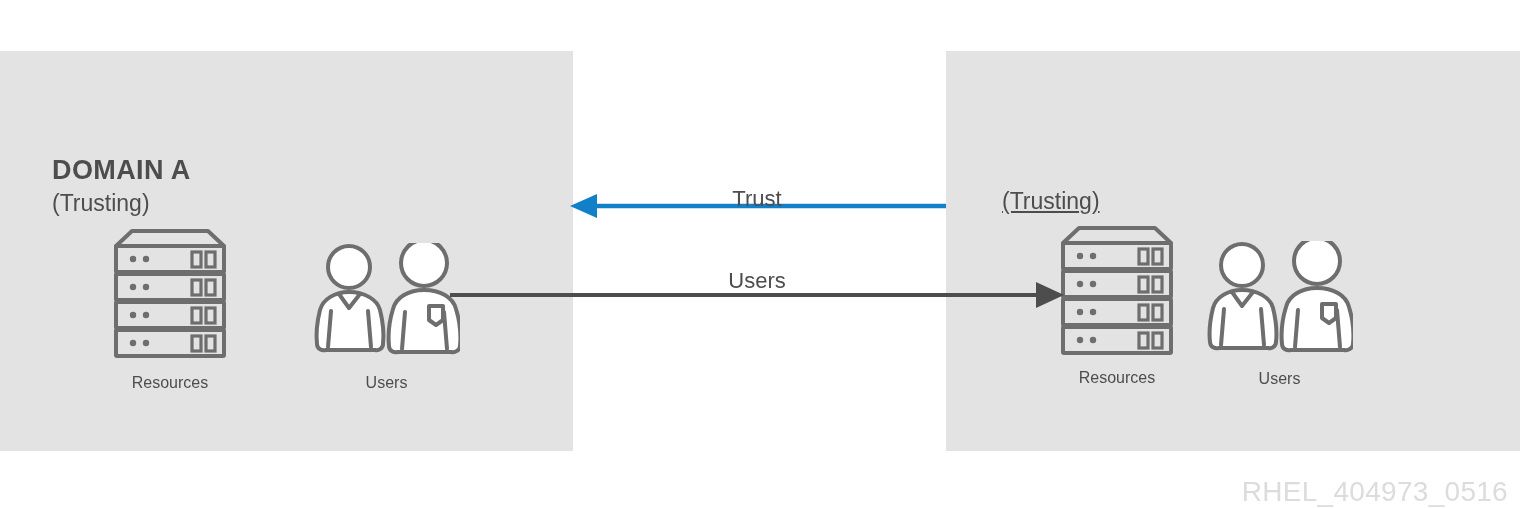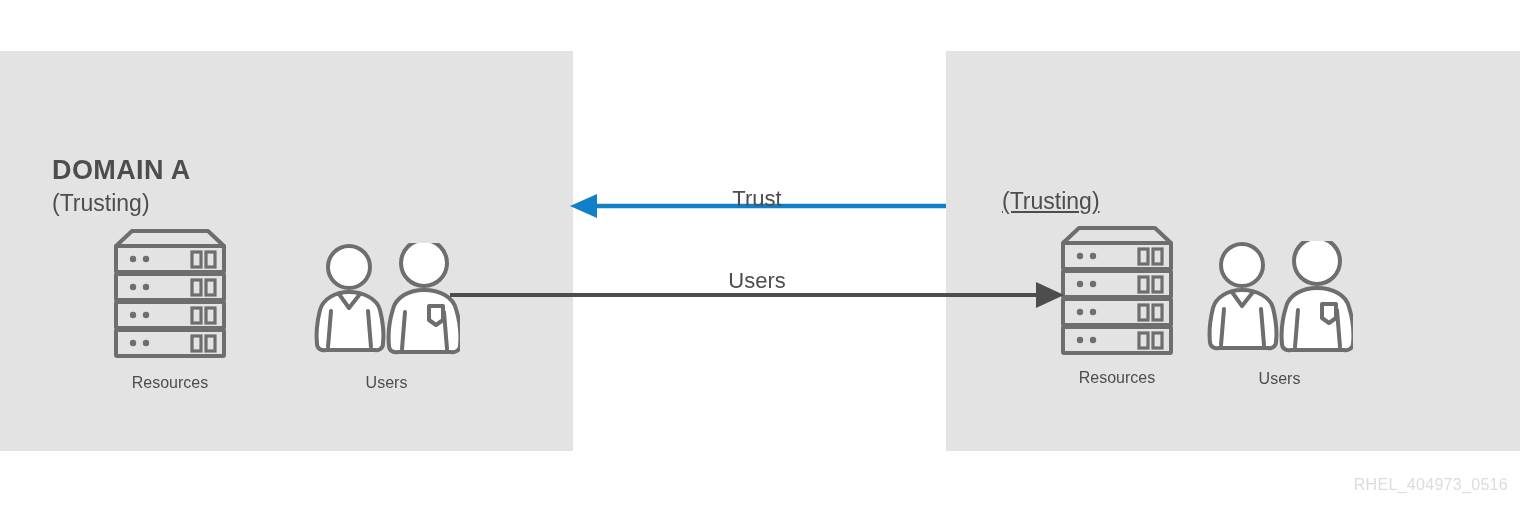--- a/index.html
+++ b/index.html
@@ -85,21 +85,21 @@
     transform: translateX(-50%);
   }
   #label-trust  { left: 757px; top: 186px; }
   #label-access { left: 757px; top: 268px; }
 
   
   #watermark {
     position: absolute;
     right: 12px;
     top: 476px;
-    font-size: 16px;
+    font-size: 28px;
     color: #dcdcdc;
     letter-spacing: 0.3px;
     white-space: nowrap;
   }
 </style>
 </head>
 <body>
 
 <div id="stage">
 

